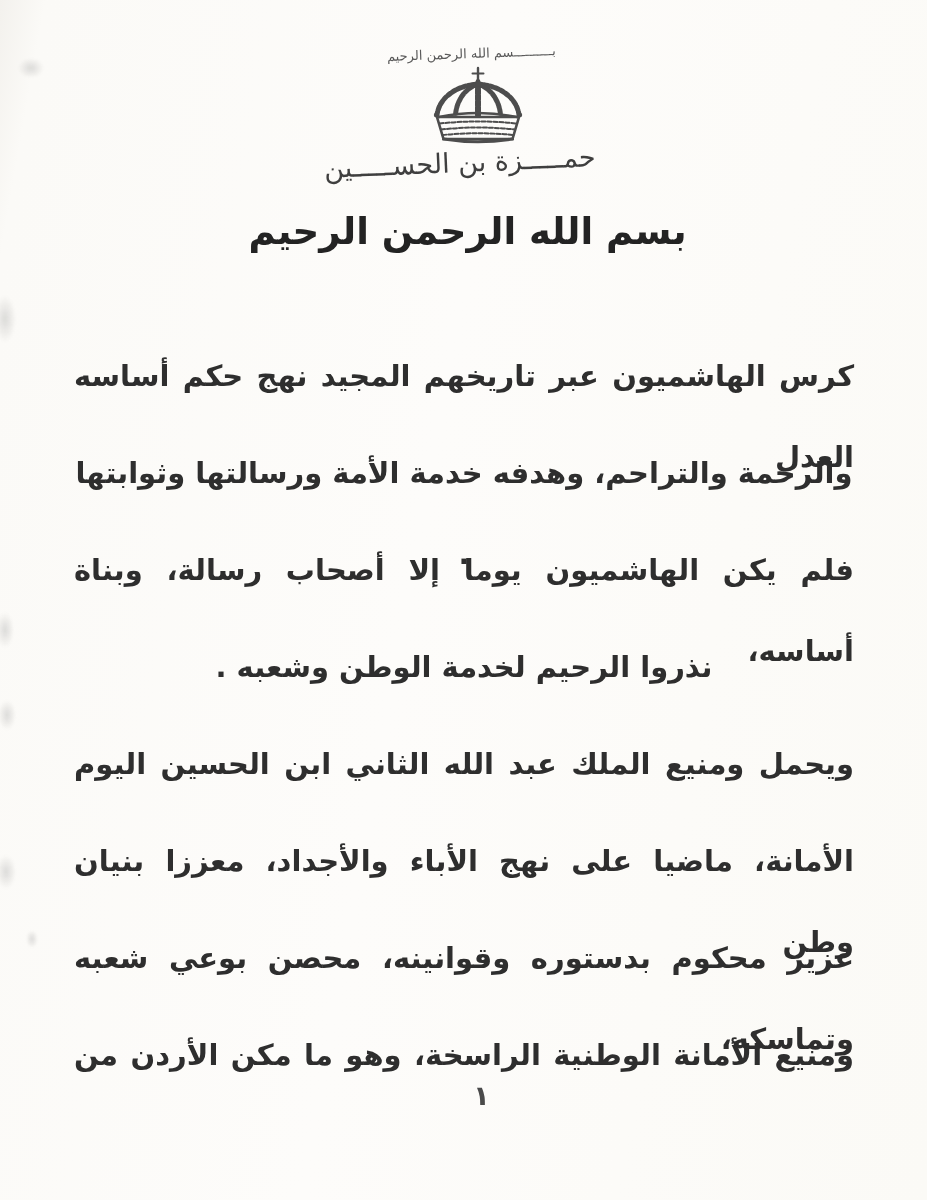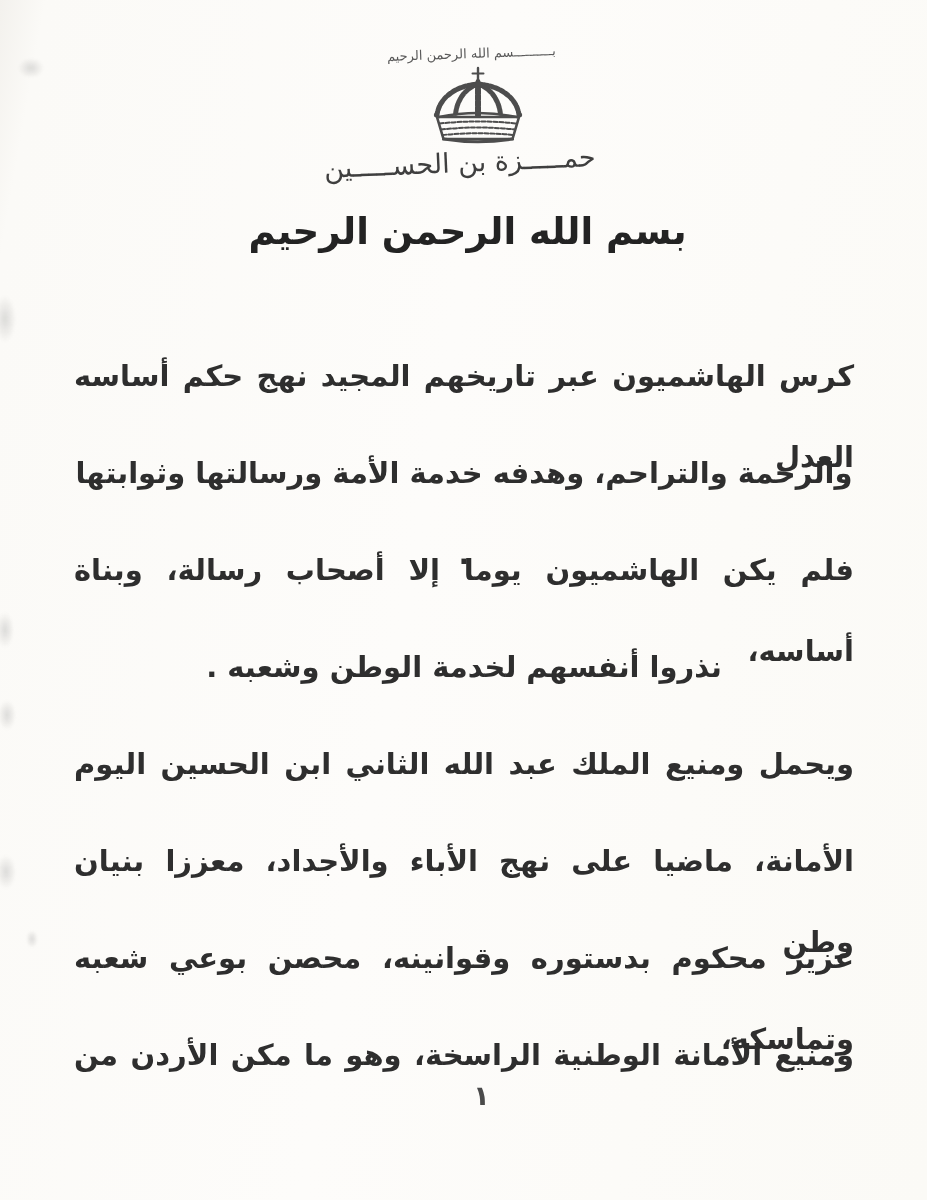--- a/index.html
+++ b/index.html
@@ -147,21 +147,21 @@
 
     <div class="signature">حمـــــزة بن الحســـــين</div>
   </div>
 
   <h1 class="heading">بسم الله الرحمن الرحيم</h1>
 
   <div class="body-text">
     <p class="line full">كرس الهاشميون عبر تاريخهم المجيد نهج حكم أساسه العدل</p>
     <p class="line end">والرحمة والتراحم، وهدفه خدمة الأمة ورسالتها وثوابتها .</p>
     <p class="line full">فلم يكن الهاشميون يوما إلا أصحاب رسالة، وبناة أساسه،</p>
-    <p class="line end">نذروا أنفسهم لخدمة الوطن وشعبه .</p>
+    <p class="line end">نذروا الرحيم لخدمة الوطن وشعبه .</p>
     <p class="line full">ويحمل ومنيع الملك عبد الله الثاني ابن الحسين اليوم</p>
     <p class="line full">الأمانة، ماضيا على نهج الأباء والأجداد، معززا بنيان وطن</p>
     <p class="line full">عزيز محكوم بدستوره وقوانينه، محصن بوعي شعبه وتماسكه،</p>
     <p class="line full">ومنيع الأمانة الوطنية الراسخة، وهو ما مكن الأردن من</p>
   </div>
 
   <div class="page-number">١</div>
 
 </div>
 

